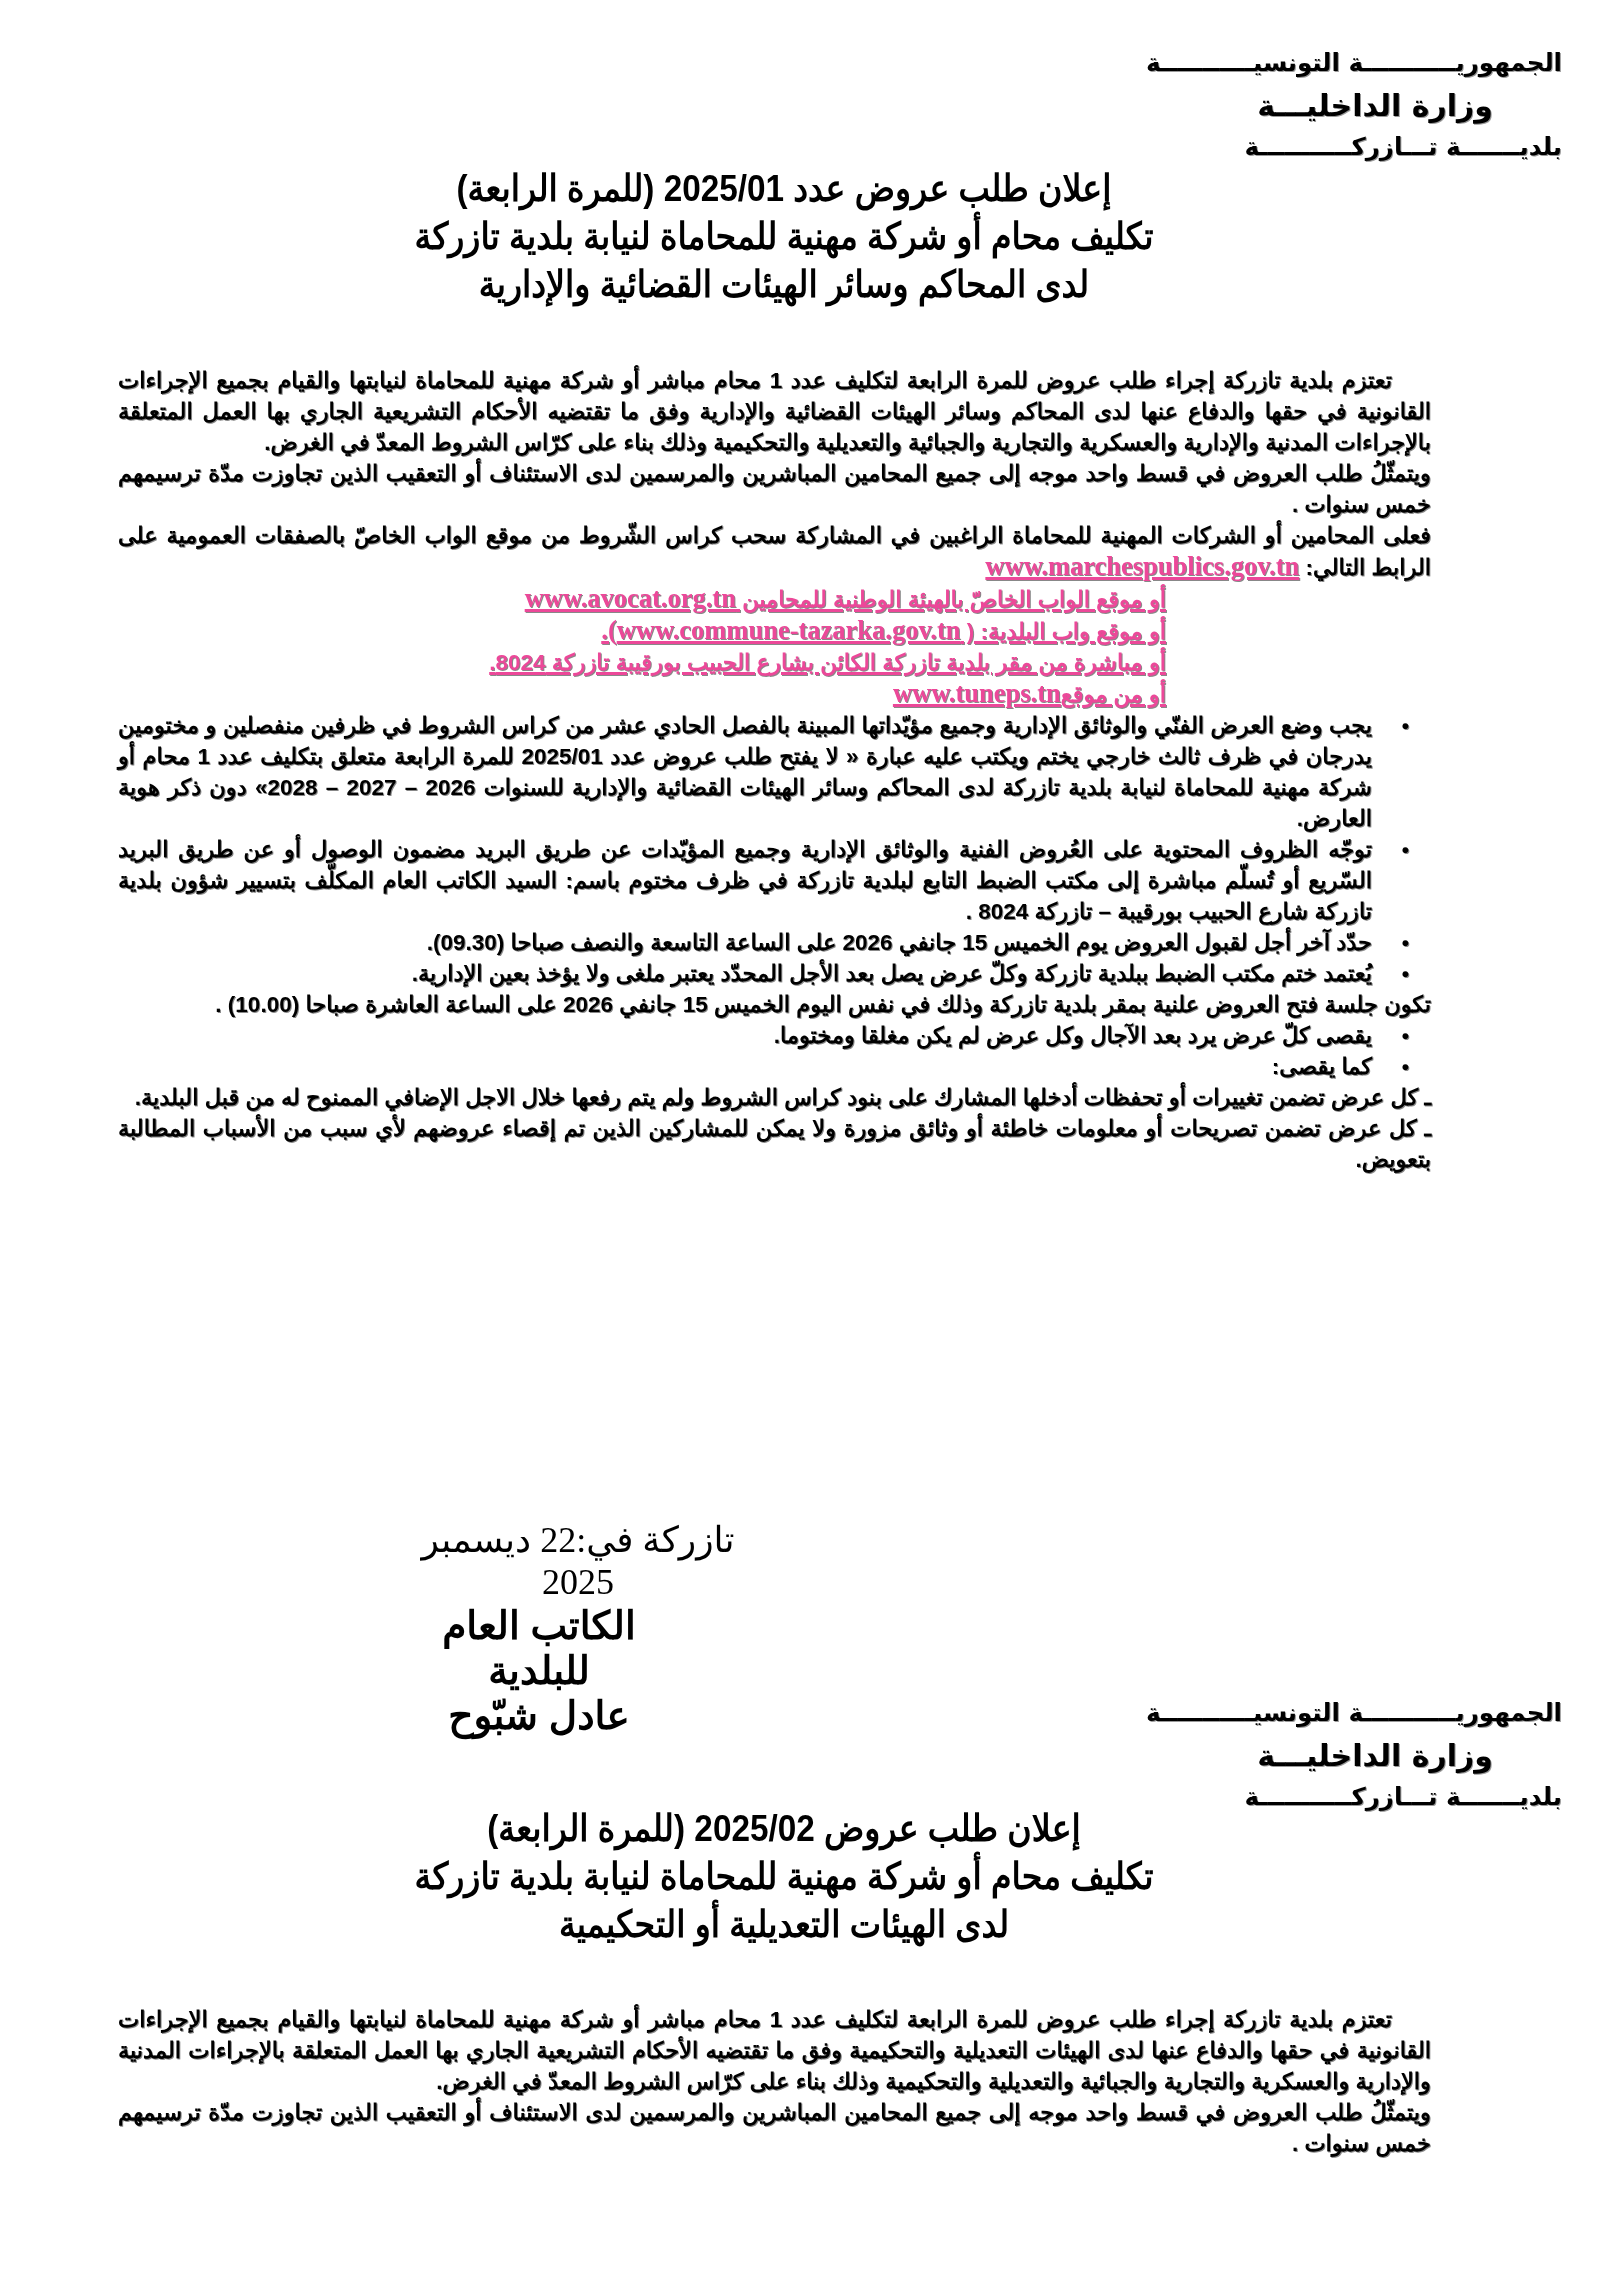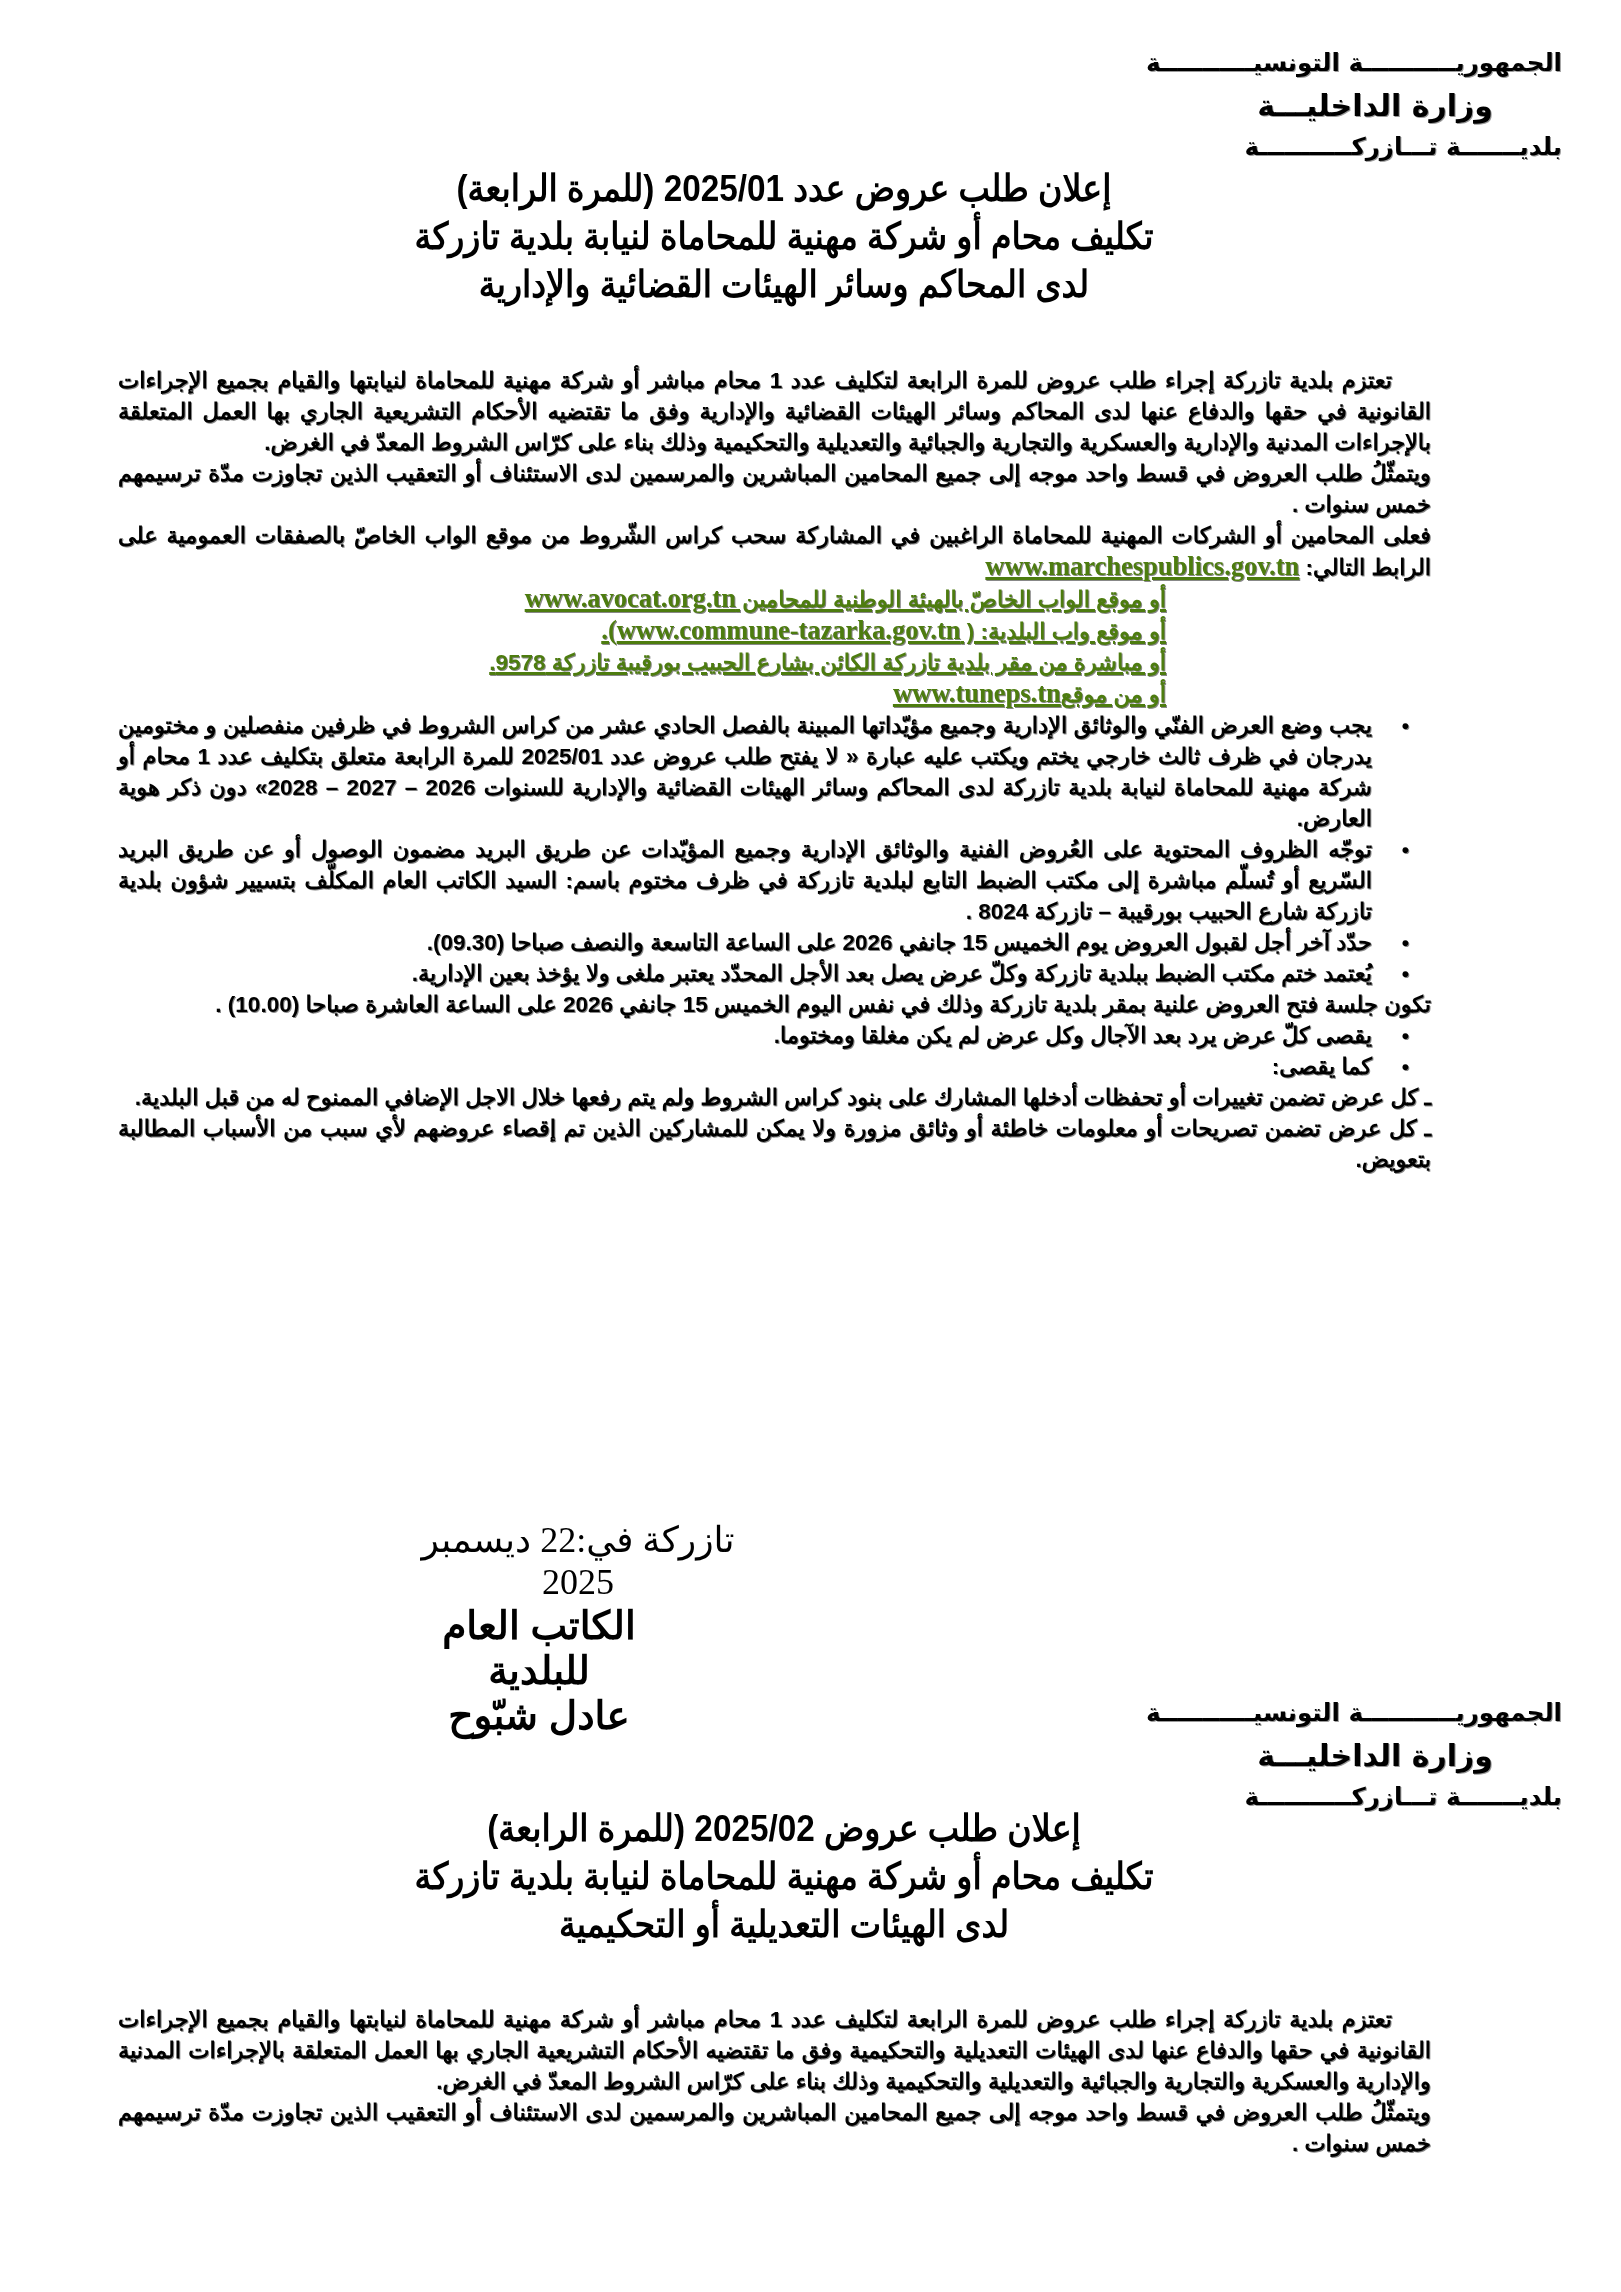--- a/index.html
+++ b/index.html
@@ -24,21 +24,21 @@
     .title-block div { transform: scaleX(0.9); }
     .body-text {
       position: absolute; left: 118px; width: 1313px; text-align: justify;
       font-weight: bold; font-size: 22.5px; line-height: 31px; text-shadow: 1px 1px 0 #888;
       font-family: "Liberation Sans", sans-serif;
     }
     .body-text p { margin: 0; }
     .indent { text-indent: 39px; }
     .links { direction: rtl; }
     .link {
-      color: #4d7c0f; text-decoration: underline; text-decoration-thickness: 2.9px;
+      color: #ec4899; text-decoration: underline; text-decoration-thickness: 2.9px;
       font-weight: bold; display: block; margin-right: 0;
     }
     .link .url { font-family: "Liberation Serif", serif; font-size: 26.5px; }
     .bullet { position: relative; padding-right: 59px; }
     .bullet::before { content: "●"; position: absolute; right: 21.6px; top: 0; font-size: 13.7px; }
     .sig { position: absolute; font-weight: bold; font-family: "Liberation Sans", sans-serif; text-align: center; }
     .sig-date { font-weight: normal; font-family: "Liberation Serif", serif; font-size: 36px; }
     .sig-title { font-size: 39px; }
     .dash-item { padding-right: 0; }
   </style>
@@ -62,21 +62,21 @@
   <div class="body-text rtl" style="top:365px;">
     <p class="indent">تعتزم بلدية تازركة إجراء طلب عروض للمرة الرابعة لتكليف عدد 1 محام مباشر أو شركة مهنية للمحاماة لنيابتها والقيام بجميع الإجراءات القانونية في حقها والدفاع عنها لدى المحاكم وسائر الهيئات القضائية والإدارية وفق ما تقتضيه الأحكام التشريعية الجاري بها العمل المتعلقة بالإجراءات المدنية والإدارية والعسكرية والتجارية والجبائية والتعديلية والتحكيمية وذلك بناء على كرّاس الشروط المعدّ في الغرض.</p>
     <p>ويتمثّلُ طلب العروض في قسط واحد موجه إلى جميع المحامين المباشرين والمرسمين لدى الاستئناف أو التعقيب الذين تجاوزت مدّة ترسيمهم خمس سنوات .</p>
     <p>
       <span>فعلى المحامين أو الشركات المهنية للمحاماة الراغبين في المشاركة سحب كراس الشّروط من موقع الواب الخاصّ بالصفقات العمومية على الرابط التالي:</span>
       <a class="link" style="display:inline;"><span class="url">www.marchespublics.gov.tn</span></a>
     </p>
     <div class="links">
       <a class="link" style="margin-right:265px;"><span>أو موقع الواب الخاصّ بالهيئة الوطنية للمحامين </span><span class="url">www.avocat.org.tn</span></a>
       <a class="link" style="margin-right:265px;"><span>أو موقع واب البلدية: ( </span><span class="url" dir="ltr">www.commune-tazarka.gov.tn</span><span class="url">).</span></a>
-      <a class="link" style="margin-right:265px;"><span>أو مباشرة من مقر بلدية تازركة الكائن بشارع الحبيب بورقيبة تازركة 9578.</span></a>
+      <a class="link" style="margin-right:265px;"><span>أو مباشرة من مقر بلدية تازركة الكائن بشارع الحبيب بورقيبة تازركة 8024.</span></a>
       <a class="link" style="margin-right:265px;"><span>أو من موقع</span><span class="url">www.tuneps.tn</span></a>
     </div>
     <p class="bullet" style="text-indent:0;">يجب وضع العرض الفنّي والوثائق الإدارية وجميع مؤيّداتها المبينة بالفصل الحادي عشر من كراس الشروط في ظرفين منفصلين و مختومين يدرجان في ظرف ثالث خارجي يختم ويكتب عليه عبارة « لا يفتح طلب عروض عدد 2025/01 للمرة الرابعة متعلق بتكليف عدد 1 محام أو شركة مهنية للمحاماة لنيابة بلدية تازركة لدى المحاكم وسائر الهيئات القضائية والإدارية للسنوات 2026 – 2027 – 2028» دون ذكر هوية العارض.</p>
     <p class="bullet">توجّه الظروف المحتوية على العُروض الفنية والوثائق الإدارية وجميع المؤيّدات عن طريق البريد مضمون الوصول أو عن طريق البريد السّريع أو تُسلّم مباشرة إلى مكتب الضبط التابع لبلدية تازركة في ظرف مختوم باسم: السيد الكاتب العام المكلّف بتسيير شؤون بلدية تازركة شارع الحبيب بورقيبة – تازركة 8024 .</p>
     <p class="bullet" style="padding-right:59px;">حدّد آخر أجل لقبول العروض يوم الخميس 15 جانفي 2026 على الساعة التاسعة والنصف صباحا (09.30).</p>
     <p class="bullet">يُعتمد ختم مكتب الضبط ببلدية تازركة وكلّ عرض يصل بعد الأجل المحدّد يعتبر ملغى ولا يؤخذ بعين الإدارية.</p>
     <p>تكون جلسة فتح العروض علنية بمقر بلدية تازركة وذلك في نفس اليوم الخميس 15 جانفي 2026 على الساعة العاشرة صباحا (10.00) .</p>
     <p class="bullet">يقصى كلّ عرض يرد بعد الآجال وكل عرض لم يكن مغلقا ومختوما.</p>
     <p class="bullet">كما يقصى:</p>
     <p class="dash-item">ـ كل عرض تضمن تغييرات أو تحفظات أدخلها المشارك على بنود كراس الشروط ولم يتم رفعها خلال الاجل الإضافي الممنوح له من قبل البلدية.</p>

